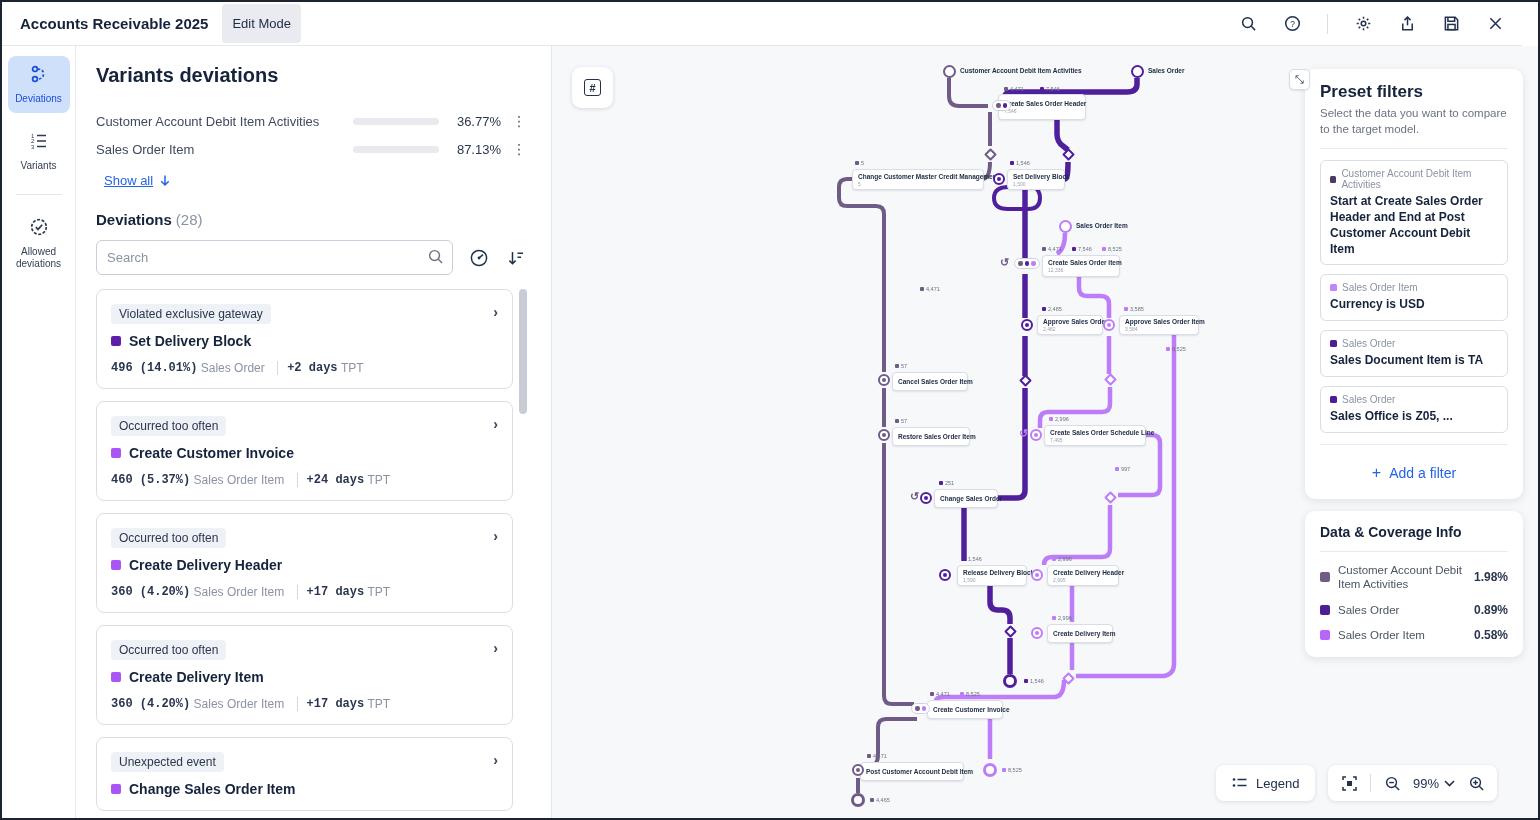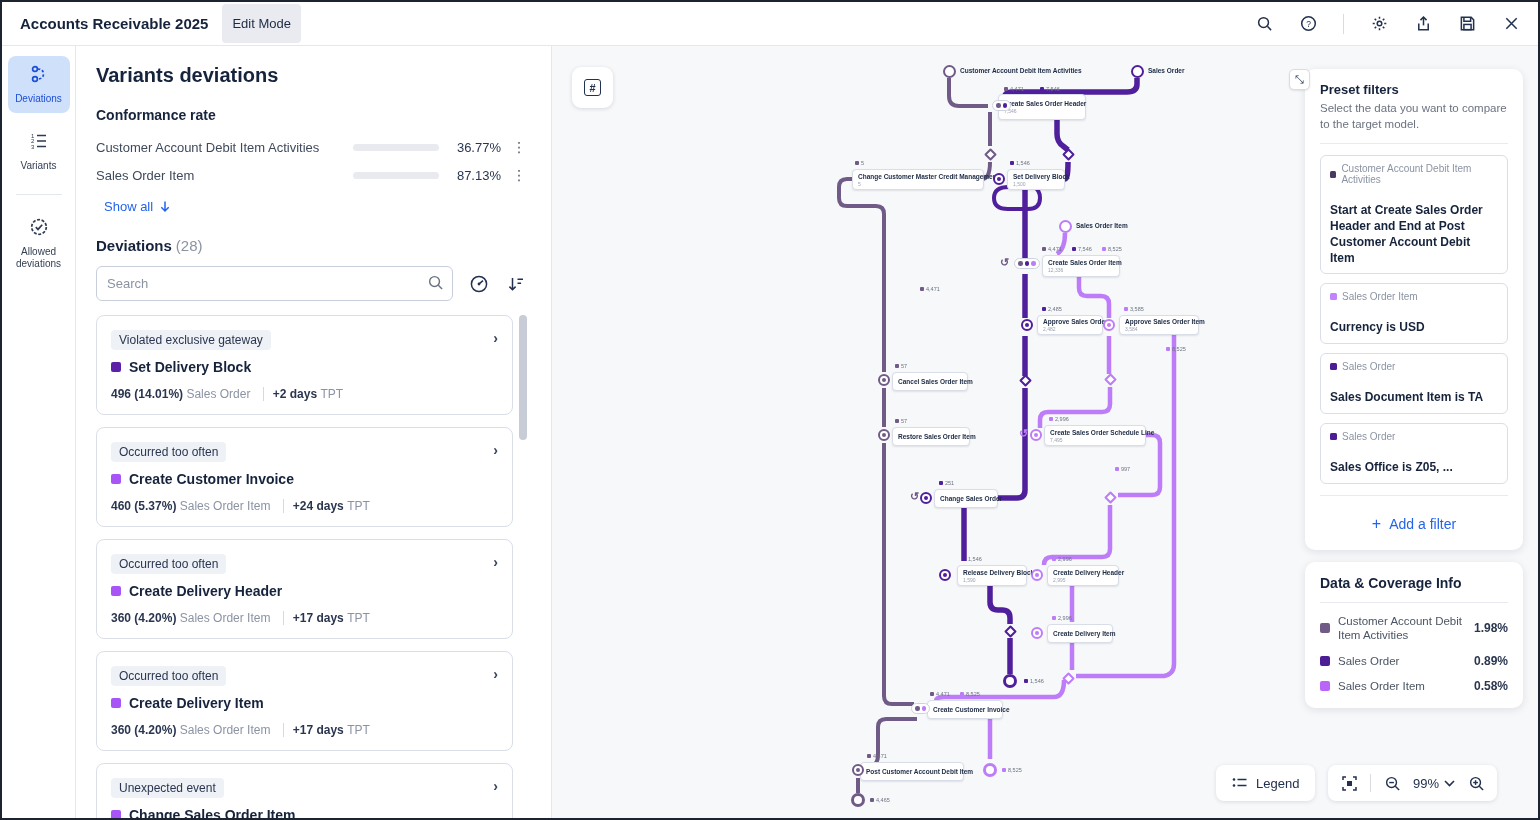--- a/index.html
+++ b/index.html
@@ -1,21 +1,21 @@
 <!DOCTYPE html>
 <html><head>
 <meta charset="utf-8">
 <style>
   * { margin:0; padding:0; box-sizing:border-box; -webkit-text-size-adjust:none; }
   html,body { width:1540px; height:820px; }
   body { font-family:"Liberation Sans", sans-serif; background:#fff; color:#1c2a43; overflow:hidden; }
   .window { position:relative; width:1540px; height:820px; border:2px solid #1b2430; background:#fff; }
 
   
-  .topbar { position:absolute; top:0; left:0; right:0; height:44px; background:#fff;
+  .topbar { position:absolute; top:0; left:0; right:16px; height:44px; background:#fff;
             border-bottom:1px solid #e4e7ec; display:flex; align-items:center; padding:0 18px; }
   .topbar-title { font-size:15px; font-weight:700; color:#16233c; }
   .mode-badge { margin-left:14px; background:#e9ebf0; color:#1c2a43; font-size:13px;
                 padding:12px 10px; border-radius:4px; cursor:default; }
   .topbar-right { margin-left:auto; display:flex; align-items:center; gap:26px; }
   .tb-icon { width:18px; height:18px; display:inline-flex; align-items:center; justify-content:center; color:#22314f; }
   .tb-icon svg { width:17px; height:17px; stroke:#22314f; fill:none; stroke-width:1.6; }
   .tb-divider { width:1px; height:20px; background:#d7dbe2; }
 
   
@@ -33,38 +33,38 @@
   .explore { position:absolute; top:44px; left:74px; bottom:0; width:476px; background:#fff;
              border-right:1px solid #e4e7ec; padding:18px 24px 0 20px; display:flex; flex-direction:column; overflow:hidden; }
   .explore h1 { font-size:20px; font-weight:700; color:#16233c; margin-bottom:20px; }
   .sec-h { font-size:14px; font-weight:700; color:#16233c; margin-bottom:10px; }
   .conf-row { display:grid; grid-template-columns:1fr 86px 52px 16px; align-items:center; gap:10px; height:28px; }
   .conf-name { font-size:13px; color:#3f4a5c; white-space:nowrap; overflow:hidden; }
   .conf-track { height:7px; border-radius:4px; background:#e8eaef; overflow:hidden; }
   .conf-fill { height:100%; border-radius:4px; }
   .conf-pct { font-size:13px; color:#2a3650; text-align:right; }
   .kebab { color:#4b5768; font-size:14px; text-align:center; cursor:pointer; letter-spacing:0; line-height:10px; }
-  .show-all { margin:10px 0 0 8px; font-size:13px; color:#2563eb; font-weight:500; cursor:pointer; display:inline-flex; gap:6px; align-items:center; }
+  .show-all { margin:10px 0 0 8px; font-size:13px; color:#2563eb; font-weight:500; cursor:pointer; display:inline-flex; gap:6px; align-items:center;text-decoration:underline; }
   .dev-head { margin-top:22px; margin-bottom:12px; font-size:15px; font-weight:700; color:#16233c; }
   .dev-count { font-weight:400; color:#8b93a3; margin-left:4px; }
   .search-row { display:flex; align-items:center; gap:15px; }
   .search-box { flex:1; position:relative; }
   .search-box input { width:100%; height:35px; border:1px solid #c8cfda; border-radius:6px; padding:0 32px 0 10px;
                       font-size:13px; color:#3f4a5c; outline:none; font-family:inherit; background:#fff; }
   .search-box input::placeholder { color:#8b93a3; }
   .search-box .s-icon { position:absolute; right:9px; top:8px; }
   .mini-btn { width:22px; height:22px; display:flex; align-items:center; justify-content:center; cursor:pointer; }
   .dev-list { margin-top:14px; flex:1; overflow:hidden; position:relative; padding-right:14px; }
   .dev-card { border:1px solid #dadfe7; border-radius:8px; padding:14px 14px 13px; margin-bottom:12px; position:relative; background:#fff; }
   .dev-card .chev { position:absolute; right:14px; top:14px; color:#37445c; font-size:14px; font-weight:700; cursor:pointer; }
   .dev-badge { display:inline-block; background:#eef1f5; border-radius:4px; padding:3px 8px; font-size:12px; color:#2a3650; }
   .dev-title { display:flex; align-items:center; gap:8px; margin-top:9px; font-size:14px; font-weight:700; color:#16233c; }
   .sq { width:10px; height:10px; border-radius:2px; flex:0 0 auto; }
   .dev-stats { margin-top:12px; font-size:12px; color:#8b93a3; display:flex; align-items:center; }
-  .dev-stats b { color:#2a3650; font-weight:700; }
+  .dev-stats b { color:#2a3650; font-weight:700;font-family:Liberation Mono, monospace; }
   .dev-stats .pipe { width:1px; height:14px; background:#d5dae2; margin:0 9px; }
   .list-scrollbar { position:absolute; right:0; top:0; width:8px; height:125px; border-radius:4px; background:#c8ccd6; }
 
   
   .canvas { position:absolute; top:44px; left:550px; right:0; bottom:0; background:#f7f8fa; overflow:hidden; }
   .hash-btn { position:absolute; left:20px; top:21px; width:41px; height:41px; background:#fff; border-radius:9px;
               box-shadow:0 1px 4px rgba(16,24,40,.14); display:flex; align-items:center; justify-content:center; cursor:pointer; }
   .hash-glyph { width:17px; height:17px; border:1.6px solid #22314f; border-radius:3px; display:flex; align-items:center;
                 justify-content:center; font-size:11px; font-weight:700; color:#22314f; }
 
@@ -87,27 +87,27 @@
              display:flex; align-items:center; justify-content:center; gap:2px; padding:2px 3px; }
   .cluster i { width:4.5px; height:4.5px; border-radius:50%; display:block; }
   .loopi { position:absolute; font-size:11px; font-weight:700; line-height:1; }
 
   
   .preset-wrap { position:absolute; top:23px; right:15px; width:218px; }
   .collapse-btn { position:absolute; left:-16px; top:0; width:21px; height:21px; background:#fff; border:1px solid #d8dde8;
                   border-radius:5px; display:flex; align-items:center; justify-content:center; font-size:11px; color:#22314f;
                   cursor:pointer; box-shadow:0 1px 2px rgba(16,24,40,.1); z-index:2; }
   .panel-card { background:#fff; border-radius:10px; box-shadow:0 2px 8px rgba(16,24,40,.10); padding:13px 15px; }
-  .preset-title { font-size:13px; font-weight:700; color:#16233c; }
+  .preset-title { font-size:17px; font-weight:700; color:#16233c; }
   .preset-sub { font-size:11.5px; color:#6b7280; line-height:1.35; margin-top:4px; }
   .hr { height:1px; background:#e8eaef; margin:11px 0; }
   .filter-card { border:1px solid #d9dee8; border-radius:6px; padding:7px 9px; margin-bottom:9px; cursor:pointer; }
   .filter-ent { display:flex; align-items:center; gap:5px; font-size:10px; color:#8b93a3; }
   .filter-ent i { width:7px; height:7px; border-radius:1.5px; display:block; }
-  .filter-val { font-size:12px; font-weight:700; color:#16233c; line-height:1.32; margin-top:18px; }
+  .filter-val { font-size:12px; font-weight:700; color:#16233c; line-height:1.32; margin-top:4px; }
   .add-filter { display:flex; align-items:center; justify-content:center; gap:8px; color:#2563eb; font-size:14px;
                 font-weight:500; padding:8px 0 4px; cursor:pointer; }
   .add-plus { font-size:16px; font-weight:400; }
   .cov-title { font-size:14px; font-weight:700; color:#16233c; }
   .cov-row { display:flex; align-items:center; gap:8px; margin-bottom:11px; }
   .cov-row:last-child { margin-bottom:2px; }
   .cov-row i { width:10px; height:10px; border-radius:2px; display:block; flex:0 0 auto; }
   .cov-name { font-size:11.5px; color:#4b5563; line-height:1.25; flex:1; }
   .cov-pct { font-size:12px; font-weight:700; color:#2a3650; }
 
@@ -196,21 +196,20 @@
       <span class="ric"><svg viewBox="0 0 20 20" fill="none" stroke="#2d3a52" stroke-width="1.7">
             <circle cx="10" cy="10" r="7.3" stroke-dasharray="3 1.6"></circle>
             <path d="M6.8 10.2 9 12.4l4.2-4.6"></path>
           </svg></span>
       <span class="lbl">Allowed deviations</span>
     </div>
   </div>
 
   <div class="explore">
     <h1>Variants deviations</h1>
-    <div class="sec-h">Conformance rate</div>
     <div id="conf-rows">
         <div class="conf-row">
           <span class="conf-name">Customer Account Debit Item Activities</span>
           <span class="conf-track"><span class="conf-fill" style="width: 99.91%; background: rgb(111, 91, 134);"></span></span>
           <span class="conf-pct">36.77%</span>
           <span class="kebab">⋮</span>
         </div>
         <div class="conf-row">
           <span class="conf-name">Sales Order Item</span>
           <span class="conf-track"><span class="conf-fill" style="width: 87.13%; background: rgb(168, 85, 247);"></span></span>

